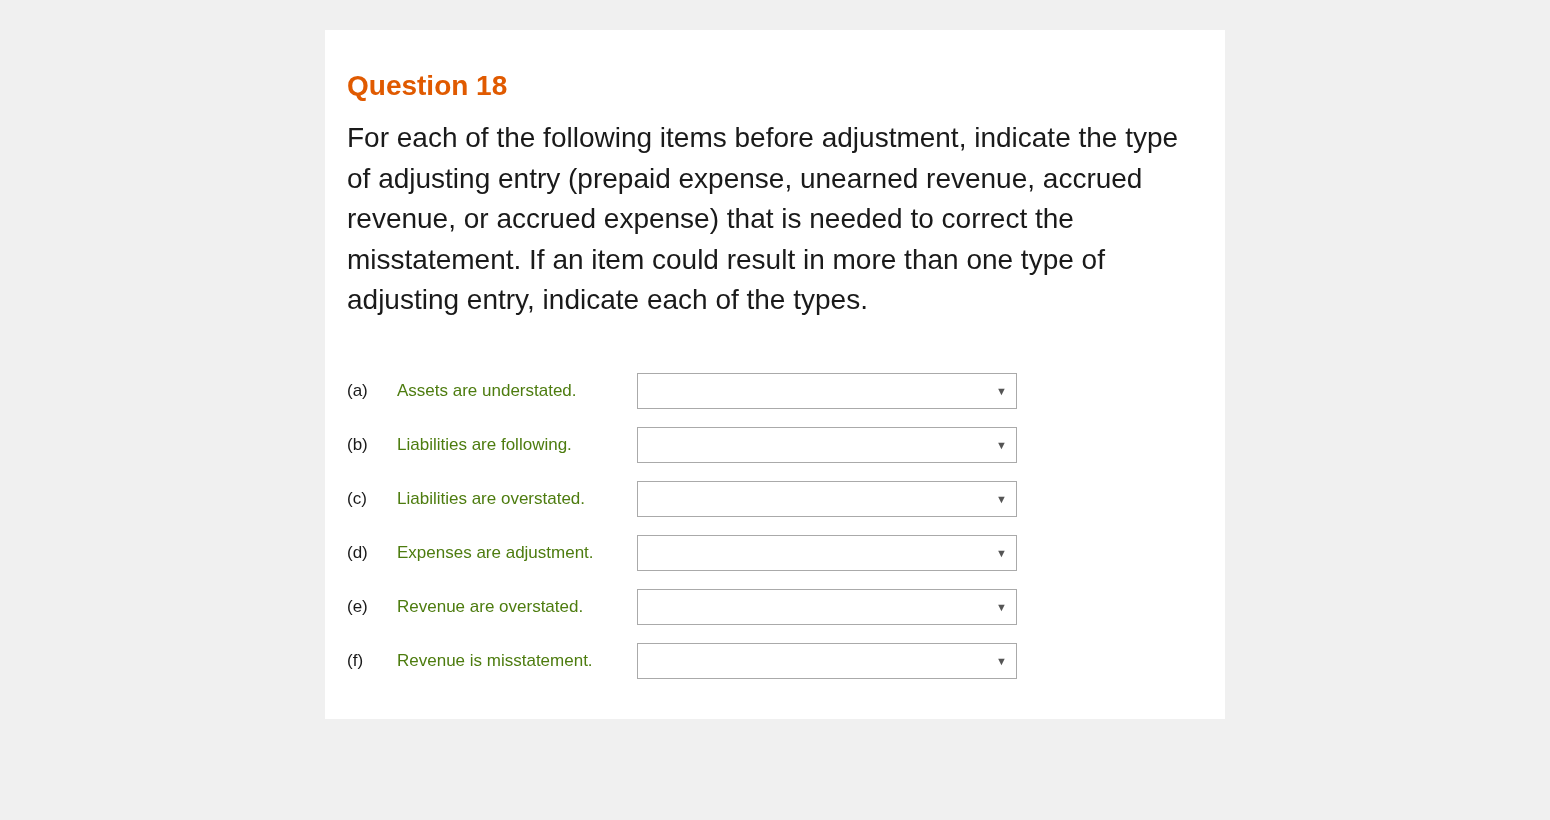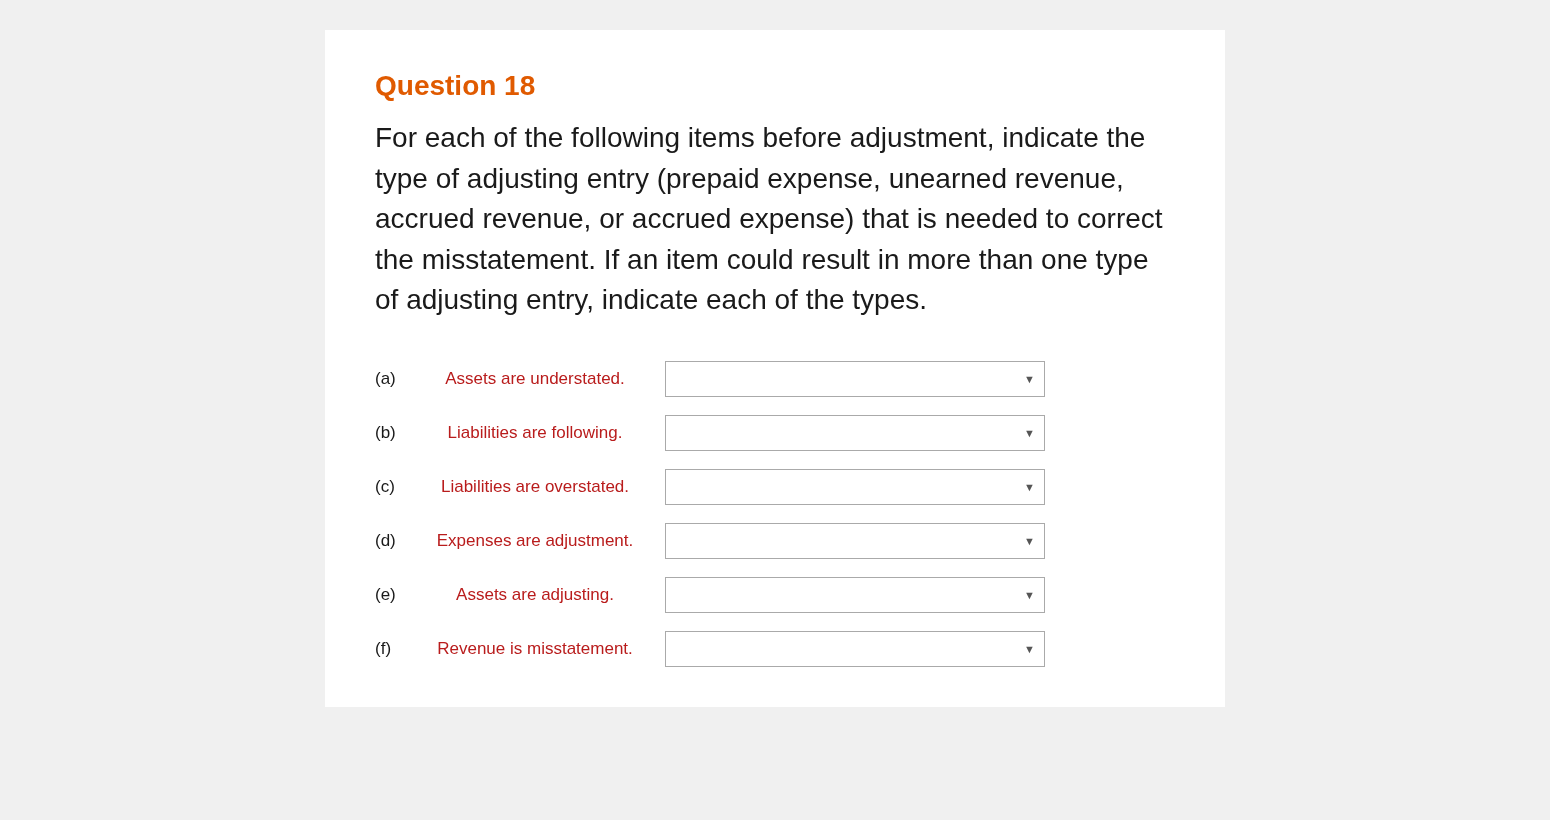--- a/index.html
+++ b/index.html
@@ -15,37 +15,37 @@
       min-height: 820px;
       display: flex;
       justify-content: center;
       align-items: flex-start;
       padding: 30px;
     }
 
     .card {
       background-color: #ffffff;
       border-radius: 0;
-      padding: 40px 50px;
+      padding: 40px 22px;
       max-width: 900px;
       width: 100%;
     }
 
     .question-title {
       color: #e05a00;
       font-size: 28px;
       font-weight: bold;
       margin-bottom: 16px;
     }
 
     .question-body {
       font-size: 28px;
       color: #1a1a1a;
       line-height: 1.45;
-      margin-bottom: 40px;
+      margin-bottom: 52px;
     }
 
     .items-container {
       display: flex;
       flex-direction: column;
       gap: 18px;
     }
 
     .item-row {
       display: flex;
@@ -56,24 +56,23 @@
     .item-label-letter {
       font-size: 17px;
       color: #1a1a1a;
       width: 30px;
       text-align: left;
       flex-shrink: 0;
     }
 
     .item-label-text {
       font-size: 17px;
-      color: #b91c1c;
+      color: #4d7c0f;
       width: 220px;
       flex-shrink: 0;
-      text-align: center;
     }
 
     .select-wrapper {
       position: relative;
       display: inline-block;
       width: 380px;
     }
 
     .select-wrapper::after {
       content: '▼';
@@ -122,21 +121,21 @@
         <span class="item-label-text">Liabilities are overstated.</span>
         <div class="select-wrapper"><select><option value=""></option><option value="Prepaid expense">Prepaid expense</option><option value="Unearned revenue">Unearned revenue</option><option value="Accrued revenue">Accrued revenue</option><option value="Accrued expense">Accrued expense</option></select></div>
       </div>
       <div class="item-row">
         <span class="item-label-letter">(d)</span>
         <span class="item-label-text">Expenses are adjustment.</span>
         <div class="select-wrapper"><select><option value=""></option><option value="Prepaid expense">Prepaid expense</option><option value="Unearned revenue">Unearned revenue</option><option value="Accrued revenue">Accrued revenue</option><option value="Accrued expense">Accrued expense</option></select></div>
       </div>
       <div class="item-row">
         <span class="item-label-letter">(e)</span>
-        <span class="item-label-text">Assets are adjusting.</span>
+        <span class="item-label-text">Revenue are overstated.</span>
         <div class="select-wrapper"><select><option value=""></option><option value="Prepaid expense">Prepaid expense</option><option value="Unearned revenue">Unearned revenue</option><option value="Accrued revenue">Accrued revenue</option><option value="Accrued expense">Accrued expense</option></select></div>
       </div>
       <div class="item-row">
         <span class="item-label-letter">(f)</span>
         <span class="item-label-text">Revenue is misstatement.</span>
         <div class="select-wrapper"><select><option value=""></option><option value="Prepaid expense">Prepaid expense</option><option value="Unearned revenue">Unearned revenue</option><option value="Accrued revenue">Accrued revenue</option><option value="Accrued expense">Accrued expense</option></select></div>
       </div>
     </div>
 </div>
 

